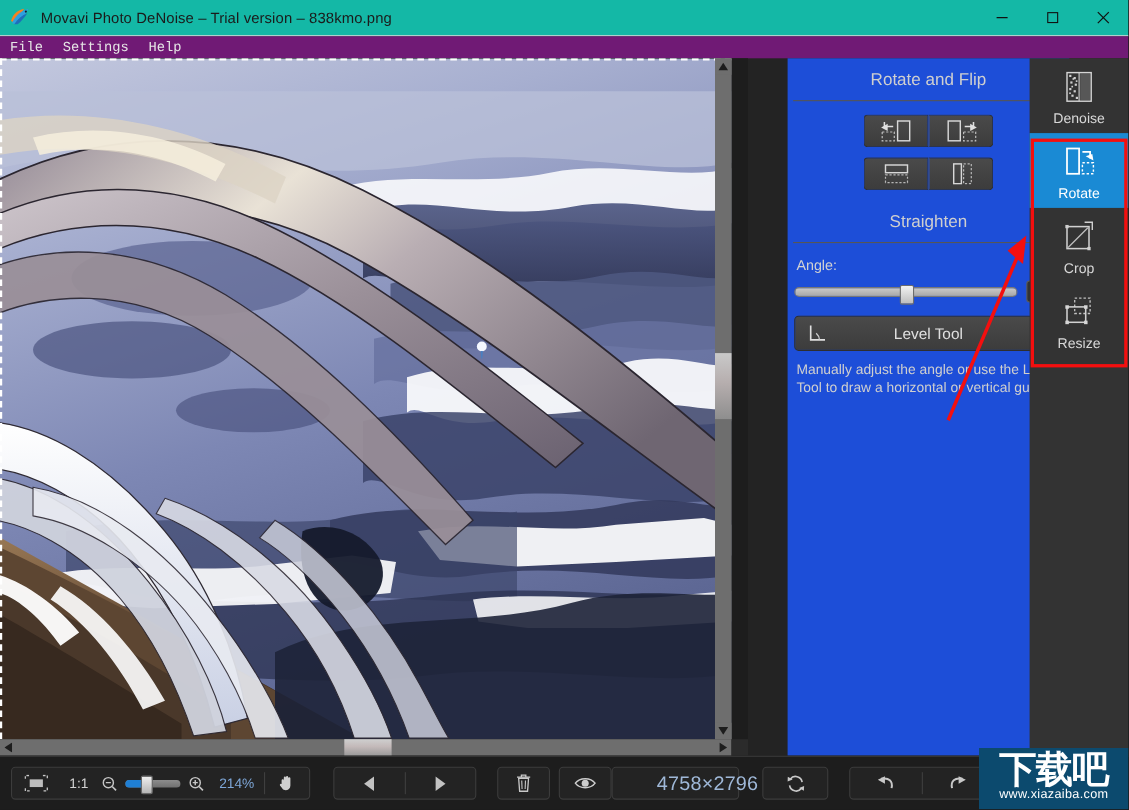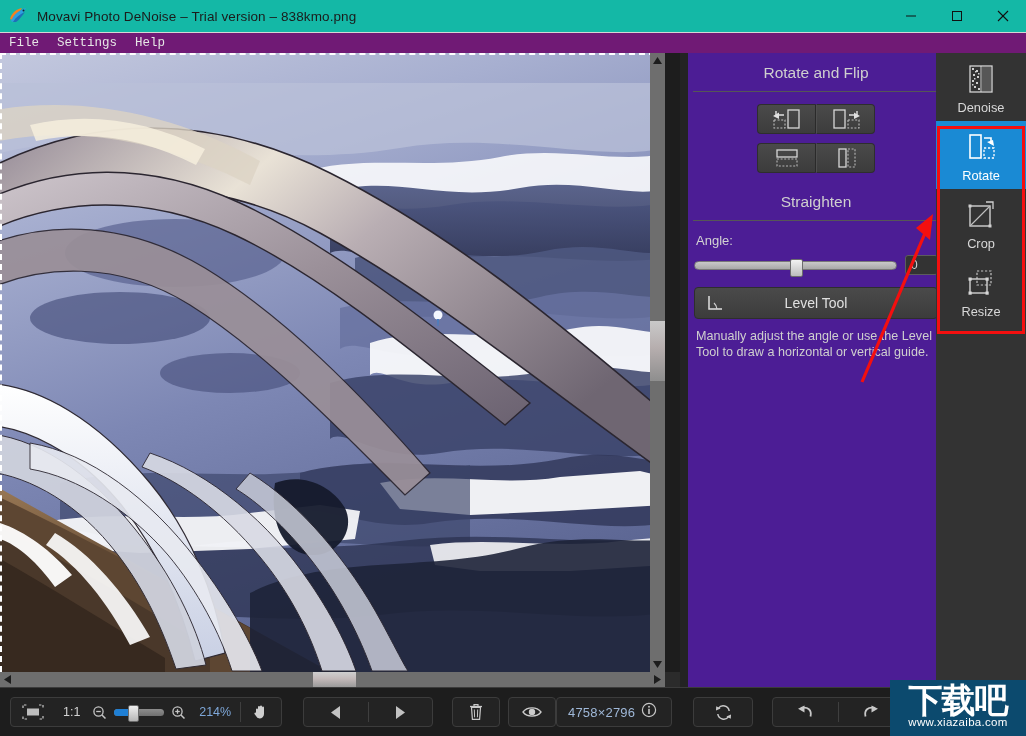--- a/index.html
+++ b/index.html
@@ -31,21 +31,21 @@
   .vsb .arrow.up{top:0;} .vsb .arrow.dn{bottom:0;}
   .vsb .thumb{position:absolute;left:0;width:15px;top:268px;height:60px;background:linear-gradient(180deg,#c9c9c9,#b6aeae 45%,#8e8e8e);}
   
   .hsb{position:absolute;left:0;bottom:0;width:665px;height:15px;background:#6e6e6e;}
   .hsb .arrow{position:absolute;top:0;height:15px;width:15px;display:flex;align-items:center;justify-content:center;}
   .hsb .arrow.lf{left:0;} .hsb .arrow.rt{right:0;}
   .hsb .thumb{position:absolute;top:0;height:15px;left:313px;width:43px;background:linear-gradient(180deg,#cfcfcf,#c3b9b9 45%,#9a9a9a);}
   .corner{position:absolute;right:0;bottom:0;width:15px;height:15px;background:#2b2b2b;}
 
   
-  .panel{position:absolute;left:688px;top:53px;width:256px;height:634px;background:#4c1d95;}
+  .panel{position:absolute;left:716px;top:53px;width:256px;height:634px;background:#1d4ed8;}
   .sectitle{text-align:center;color:#cfcfcf;font-size:15.5px;padding:11px 0 9px;font-family:"Liberation Sans",sans-serif;}
   .sep{height:1px;background:#565656;margin:0 5px 12px 5px;}
   .btnrow{display:flex;justify-content:center;margin-bottom:9px;}
   .flipbtn{width:57px;height:28px;background:linear-gradient(180deg,#4a4a4a,#3c3c3c);border:1px solid #2e2e2e;display:flex;align-items:center;justify-content:center;cursor:default;}
   .flipbtn.l{border-radius:4px 0 0 4px;border-right:1px solid #2a2a2a;}
   .flipbtn.r{border-radius:0 4px 4px 0;border-left:1px solid #4f4f4f;}
   .anglelbl{color:#d2d2d2;font-size:13px;margin:0 0 7px 8px;}
   .sliderrow{display:flex;align-items:center;padding:0 6px;}
   .strack{position:relative;flex:1;height:9px;border-radius:5px;background:linear-gradient(180deg,#c9c9c9,#a8a8a8);border:1px solid #787878;box-sizing:border-box;}
   .sthumb{position:absolute;left:47.5%;top:-3px;width:11px;height:16px;border-radius:2px;background:linear-gradient(180deg,#f2f2f2,#bdbdbd);border:1px solid #6d6d6d;}
@@ -69,21 +69,21 @@
   
   .bottom{position:absolute;left:0;top:687px;width:1026px;height:49px;background:#1d1d1d;border-top:1px solid #3b3b3b;box-sizing:border-box;}
   .grp{position:absolute;top:9px;height:30px;border:1px solid #3c3c3c;border-radius:4px;background:#232323;display:flex;align-items:center;box-sizing:border-box;}
   .gbtn{height:28px;display:flex;align-items:center;justify-content:center;cursor:default;padding:0 11px;}
   .vdiv{width:1px;height:20px;background:#3f3f3f;}
   .ratio{color:#d2d2d2;font-size:12.5px;padding:0 8px;font-family:"Liberation Sans",sans-serif;}
   .zslider{position:relative;width:62px;height:7px;border-radius:4px;background:linear-gradient(180deg,#8d8d8d,#707070);margin:0 3px;}
   .zslider .fill{position:absolute;left:0;top:0;height:7px;width:17px;border-radius:4px 0 0 4px;background:#1f7fd4;}
   .zslider .zth{position:absolute;left:14px;top:-4px;width:9px;height:15px;border-radius:2px;background:linear-gradient(180deg,#efefef,#b5b5b5);border:1px solid #6a6a6a;}
   .zpct{color:#7ea7d8;font-size:12.5px;padding:0 9px;}
-  .dims{color:#9fb8d8;font-size:13px;padding-left:11px;letter-spacing:.2px;}
+  .dims{color:#9fb8d8;font-size:18px;padding-left:11px;letter-spacing:.2px;margin-left:29px;}
   .infoi{margin:0 9px 0 6px;}
 
   
   .wm{position:absolute;left:890px;top:680px;width:136px;height:56px;background:#0c4a6e;overflow:hidden;}
   .wmtop{color:#fff;font-family:"Liberation Sans",sans-serif;font-weight:bold;font-size:34px;line-height:38px;letter-spacing:-1px;text-align:center;padding-top:1px;}
   .wmbot{color:#fff;font-size:11.5px;text-align:center;letter-spacing:.3px;margin-top:-3px;}
 </style>
 </head>
 <body>
 

